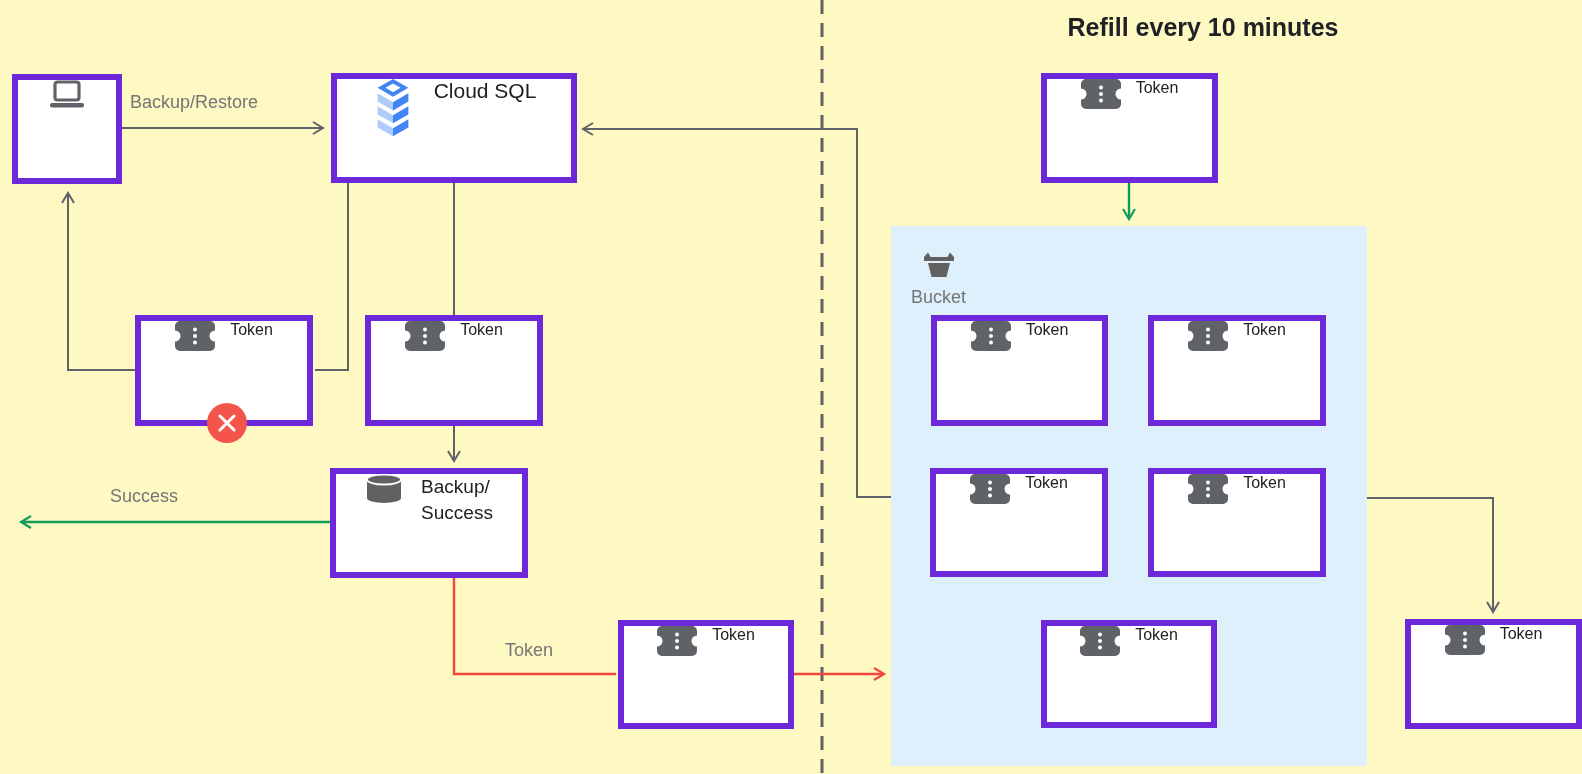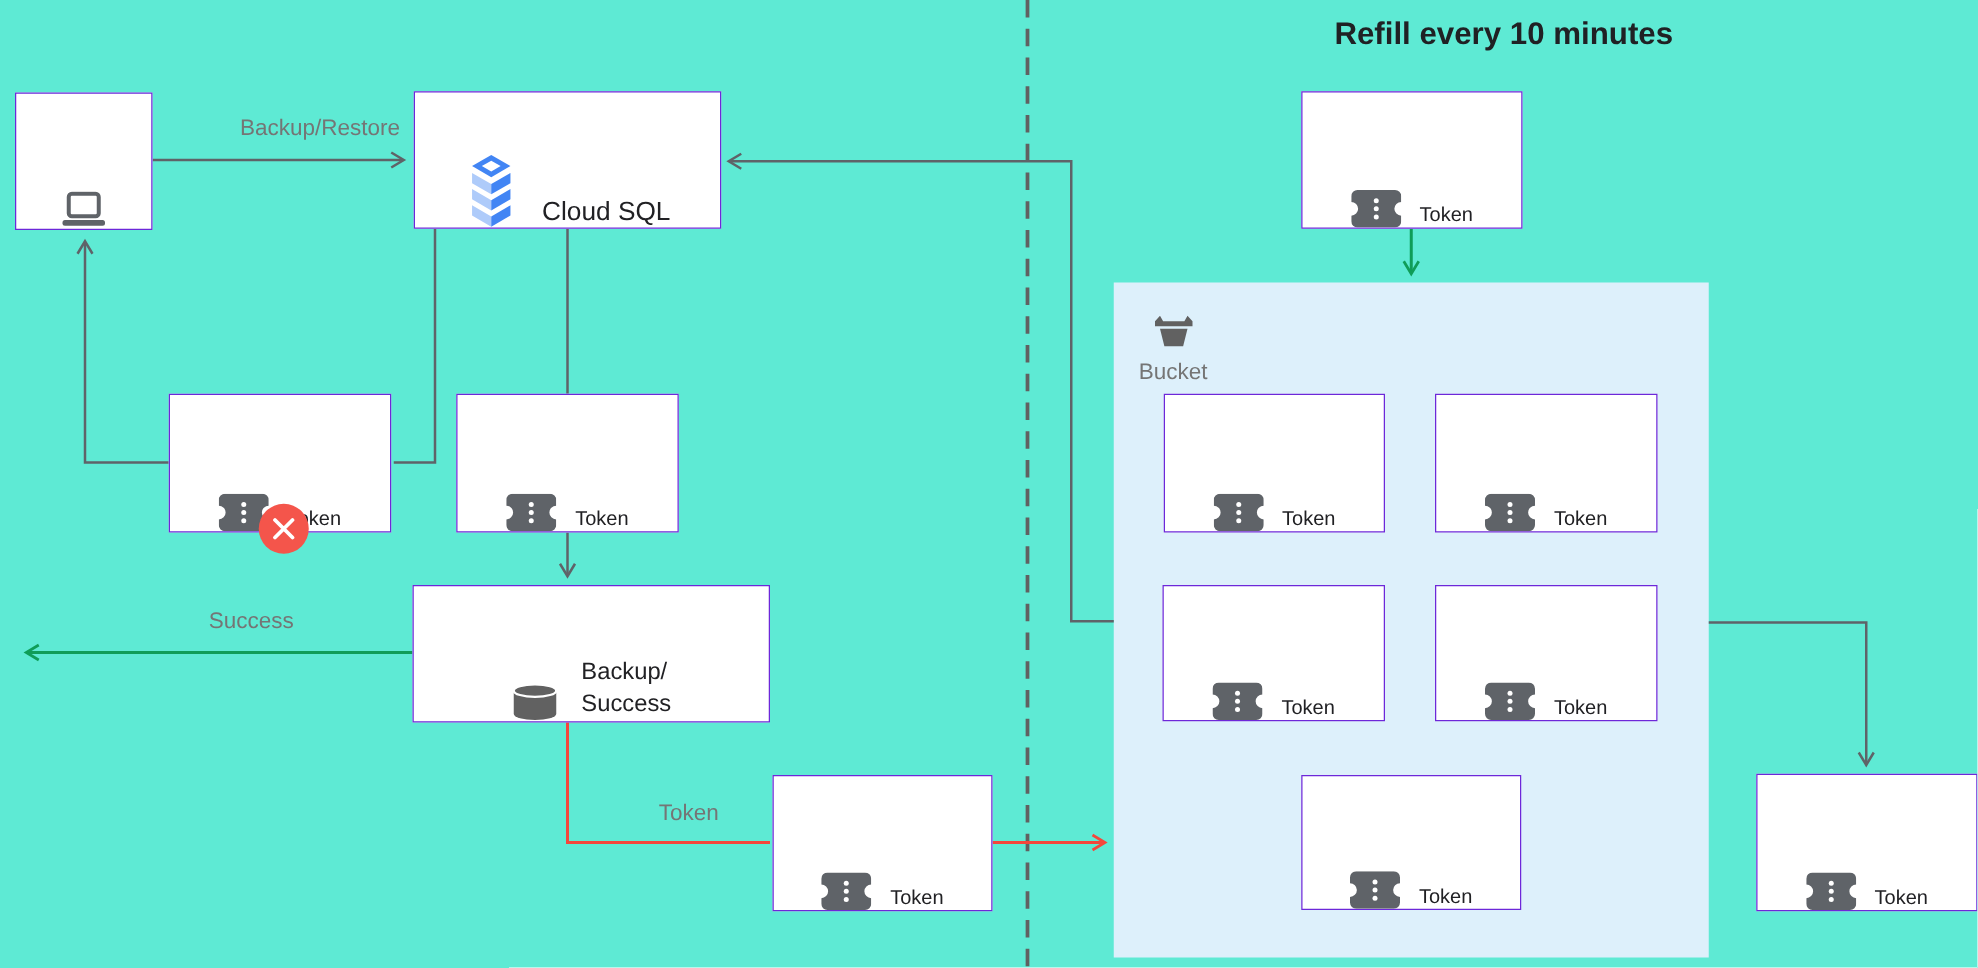--- a/index.html
+++ b/index.html
@@ -1,28 +1,28 @@
 <!DOCTYPE html>
 <html><head>
 <meta charset="utf-8">
 <style>
   html,body{margin:0;padding:0;background:#fff;}
-  .canvas{position:relative;width:1582px;height:774px;background:#5eead4;
+  .canvas{position:relative;width:1582px;height:774px;background:#fef9c3;
           font-family:"Liberation Sans",sans-serif;overflow:hidden;}
   .bucket-area{position:absolute;left:891px;top:226px;width:476px;height:540px;
                background:#ddf0fb;z-index:1;}
   .connector-layer{position:absolute;left:0;top:0;width:1582px;height:774px;
                    z-index:2;pointer-events:none;}
-  .box{position:absolute;background:#fff;border:1px solid #6d28d9;box-sizing:border-box;
-       display:flex;align-items:flex-end;justify-content:center;gap:15px;z-index:3;}
+  .box{position:absolute;background:#fff;border:6px solid #6d28d9;box-sizing:border-box;
+       display:flex;align-items:flex-start;justify-content:center;gap:15px;z-index:3;}
   .node-label{font-size:16px;color:#212124;white-space:nowrap;}
   .big-label{font-size:21px;color:#212124;}
   .two-line{font-size:19px;color:#212124;line-height:26px;}
   .lbl{position:absolute;color:#757575;font-size:18px;z-index:3;}
-  .lbl.center{text-align:right;}
+  .lbl.center{text-align:left;}
   .title{position:absolute;left:1030px;top:13px;width:346px;text-align:center;
          font-size:25px;font-weight:700;color:#202124;z-index:3;}
   .bucket-tag{position:absolute;left:911px;top:250px;display:flex;align-items:center;
               gap:9px;z-index:3;color:#757575;font-size:18px;flex-direction:column;}
   .badge{position:absolute;left:207px;top:403px;width:40px;height:40px;border-radius:50%;
          background:#f4554b;z-index:4;display:flex;align-items:center;justify-content:center;}
   .overflow-lbl{position:absolute;left:1423px;top:435px;width:150px;color:#757575;
                 font-size:18px;line-height:25px;z-index:3;}
 </style>
 </head>
@@ -123,21 +123,21 @@
   <div class="box" style="left:365px;top:315px;width:178px;height:111px;">
     <svg width="40" height="30" viewBox="0 0 40 30">
       <path d="M5,0 H35 A5,5 0 0 1 40,5 V9.5 A5.5,5.5 0 0 0 40,20.5 V25 A5,5 0 0 1 35,30 H5 A5,5 0 0 1 0,25 V20.5 A5.5,5.5 0 0 0 0,9.5 V5 A5,5 0 0 1 5,0 Z" fill="#5f6368"></path>
       <circle cx="20" cy="8.5" r="2" fill="#fff"></circle>
         <circle cx="20" cy="15" r="2" fill="#fff"></circle>
         <circle cx="20" cy="21.5" r="2" fill="#fff"></circle>
     </svg>
     <span class="node-label">Token</span>
   </div>
 
-  <div class="box" style="left:330px;top:468px;width:286px;height:110px;gap:18px;">
+  <div class="box" style="left:330px;top:468px;width:198px;height:110px;gap:18px;">
     <svg width="38" height="30" viewBox="0 0 38 30">
       <path d="M2,5.5 a17,5 0 0 1 34,0 v18.5 a17,5 0 0 1 -34,0 z" fill="#616161"></path>
       <ellipse cx="19" cy="5.5" rx="17" ry="5" fill="#616161" stroke="#ffffff" stroke-width="1.8"></ellipse>
     </svg>
     <div class="two-line">
       <div>Backup/</div>
       <div>Success</div>
     </div>
   </div>
 

